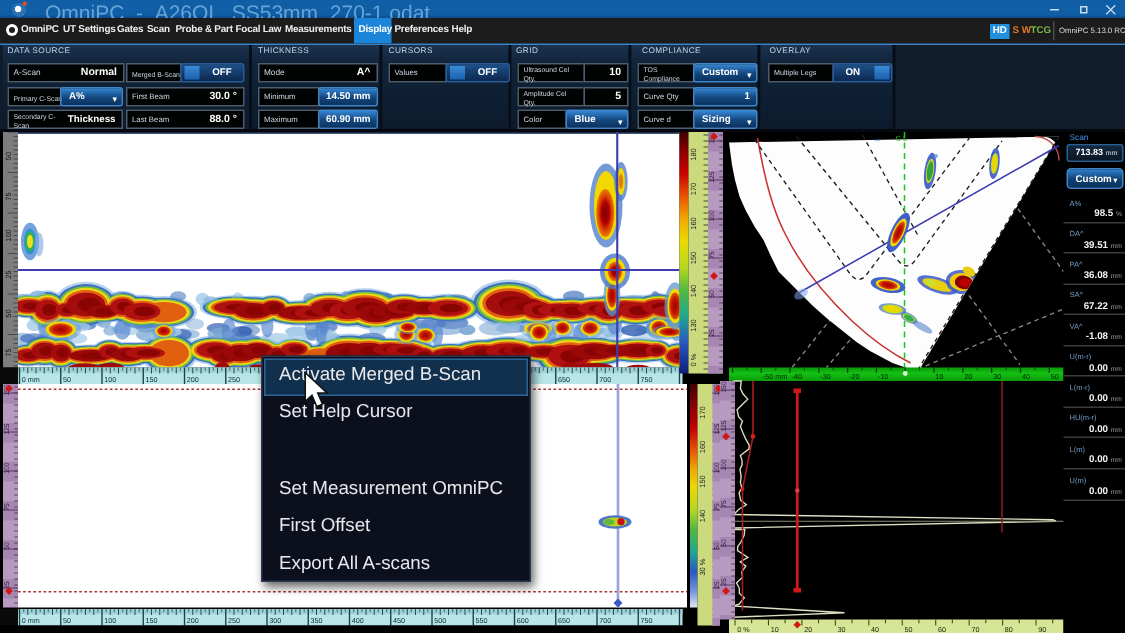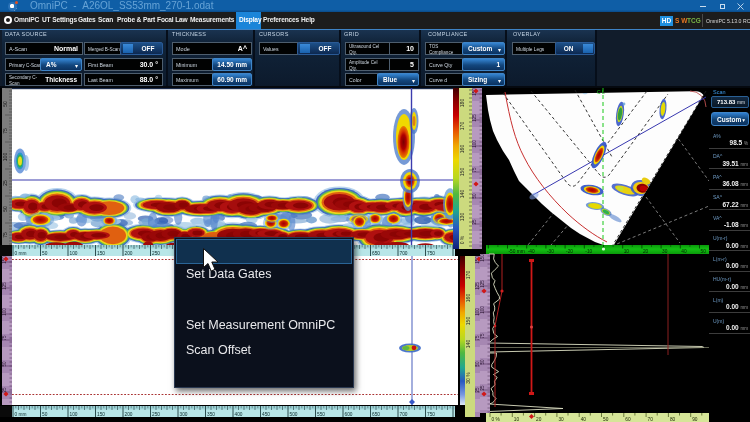--- a/index.html
+++ b/index.html
@@ -4,21 +4,21 @@
 *{margin:0;padding:0;box-sizing:border-box}
 html,body{width:750px;height:422px;overflow:hidden;background:#000;font-family:"Liberation Sans",sans-serif}
 .abs{position:absolute}
 #page{position:relative;width:750px;height:422px;background:#000}
 </style></head><body>
 <div id="page">
 
 <div class="abs" style="left:0;top:0;width:750px;height:12px;background:linear-gradient(#0f5ea6 0 82%,#0a4a88 100%)"></div>
 <div class="abs" style="left:8px;top:2px;width:9px;height:9px;border-radius:50%;background:radial-gradient(circle at 45% 45%, #fff 0 28%, #2a72b8 34% 70%, #e8eef4 74%)"></div>
 <div class="abs" style="left:15px;top:1px;width:3px;height:3px;border-radius:50%;background:#e05020"></div>
-<div class="abs" style="left:30px;top:0;font-size:10px;color:#66a3d6;white-space:nowrap">OmniPC&nbsp; - &nbsp;A26OL_SS53mm_270-1.odat</div>
+<div class="abs" style="left:30px;top:0;font-size:14px;color:#66a3d6;white-space:nowrap">OmniPC&nbsp; - &nbsp;A26OL_SS53mm_270-1.odat</div>
 <div class="abs" style="left:700px;top:6px;width:6px;height:1px;background:#c8dcee"></div>
 <div class="abs" style="left:720px;top:3.5px;width:5px;height:5px;border:1px solid #c8dcee"></div>
 <svg class="abs" style="left:737px;top:3px" width="7" height="7">
       <path d="M0.5,0.5 L6.5,6.5 M6.5,0.5 L0.5,6.5" stroke="#c8dcee" stroke-width="0.9"></path>
     </svg>
 
 <div class="abs" style="left:0;top:12px;width:750px;height:17px;background:#1c1c1c"></div>
 <div class="abs" style="left:4px;top:16px;width:8px;height:8px;border-radius:50%;background:#fff"></div>
 <div class="abs" style="left:6px;top:18px;width:4px;height:4px;border-radius:50%;background:#1c1c1c"></div>
 <div class="abs" style="left:14px;top:15.5px;width:29px;overflow:visible;font-size:6.6px;letter-spacing:-0.15px;font-weight:bold;color:#eee;white-space:nowrap">OmniPC</div>
@@ -1806,18 +1806,20 @@
 <div class="abs" style="left:709px;top:282.9px;width:39px;text-align:right;font-size:6.5px;font-weight:bold;color:#f2f2f2">0.00 <span style="font-size:4.5px;font-weight:normal;color:#9a9a9a">mm</span></div>
 <div class="abs" style="left:709px;top:291.4px;width:41px;height:1px;background:#3c3c3c"></div>
 <div class="abs" style="left:713px;top:296.9px;font-size:5px;color:#6f9cc6">L(m)</div>
 <div class="abs" style="left:709px;top:303.4px;width:39px;text-align:right;font-size:6.5px;font-weight:bold;color:#f2f2f2">0.00 <span style="font-size:4.5px;font-weight:normal;color:#9a9a9a">mm</span></div>
 <div class="abs" style="left:709px;top:311.9px;width:41px;height:1px;background:#3c3c3c"></div>
 <div class="abs" style="left:713px;top:317.5px;font-size:5px;color:#6f9cc6">U(m)</div>
 <div class="abs" style="left:709px;top:324.0px;width:39px;text-align:right;font-size:6.5px;font-weight:bold;color:#f2f2f2">0.00 <span style="font-size:4.5px;font-weight:normal;color:#9a9a9a">mm</span></div>
 <div class="abs" style="left:709px;top:332.5px;width:41px;height:1px;background:#3c3c3c"></div>
 <div class="abs" style="left:174px;top:237px;width:180px;height:151px;background:#0b101c;border:1px solid #2a3850;box-shadow:2px 3px 6px rgba(0,0,0,.6)"></div>
 <div class="abs" style="left:176px;top:239px;width:176px;height:25px;background:#10304e;border:1px solid #2a6496"></div>
-<div class="abs" style="left:186px;top:267.2px;width:168px;font-size:12.5px;color:#e9e9ec;white-space:nowrap">Set Data Gates</div>
+<div class="abs" style="left:186px;top:242px;width:168px;font-size:12.5px;color:#e9e9ec;white-space:nowrap">Activate Merged B-Scan</div>
+<div class="abs" style="left:186px;top:267.2px;width:168px;font-size:12.5px;color:#e9e9ec;white-space:nowrap">Set Help Cursor</div>
 <div class="abs" style="left:186px;top:317.59999999999997px;width:168px;font-size:12.5px;color:#e9e9ec;white-space:nowrap">Set Measurement OmniPC</div>
-<div class="abs" style="left:186px;top:342.79999999999995px;width:168px;font-size:12.5px;color:#e9e9ec;white-space:nowrap">Scan Offset</div>
+<div class="abs" style="left:186px;top:342.79999999999995px;width:168px;font-size:12.5px;color:#e9e9ec;white-space:nowrap">First Offset</div>
+<div class="abs" style="left:186px;top:367.99999999999994px;width:168px;font-size:12.5px;color:#e9e9ec;white-space:nowrap">Export All A-scans</div>
 <svg class="abs" style="left:202px;top:248px" width="19" height="27" viewBox="0 0 19 27">
 <path d="M1.5,0.5 L1.5,19.5 L6,15.5 L9.2,23 L13,21.4 L9.8,14 L16,14 Z" fill="#fff" stroke="#111" stroke-width="1"></path>
     </svg>
 </div>
 </body></html>

